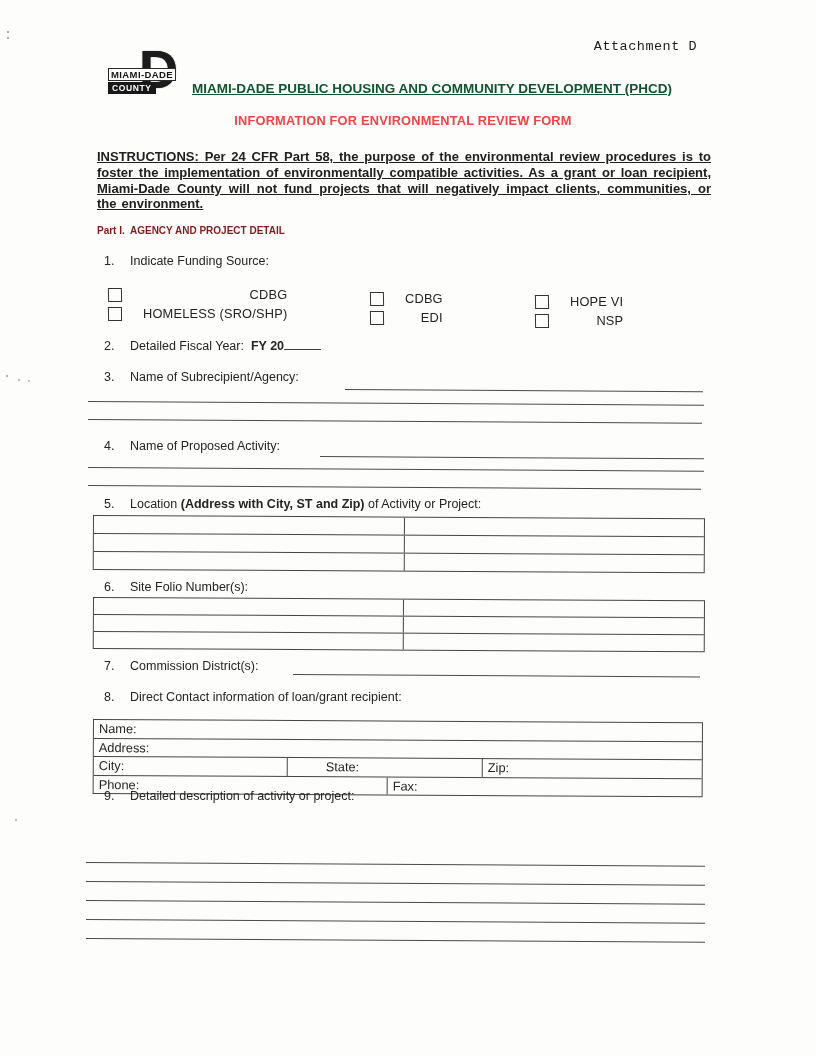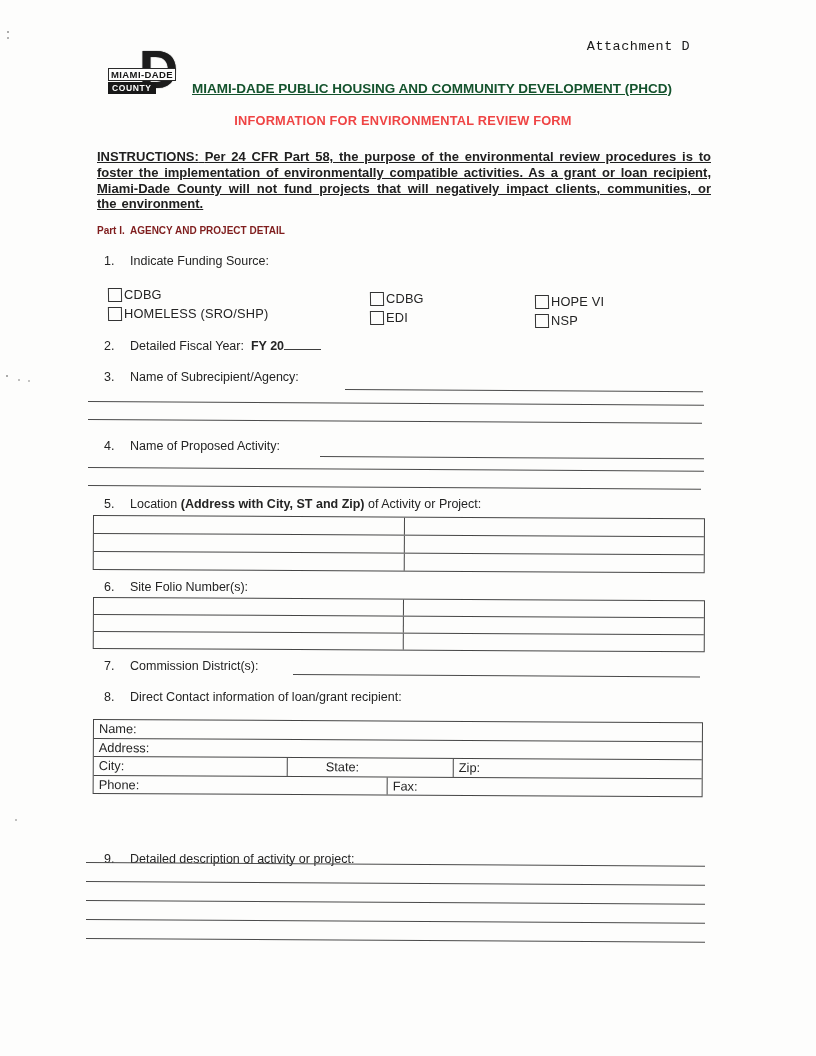--- a/index.html
+++ b/index.html
@@ -5,21 +5,21 @@
   html,body{margin:0;padding:0;background:#e9e9e9;}
   .page{
     position:relative; width:816px; height:1056px; margin:0 auto;
     background:#fdfdfc; color:#242424; overflow:hidden;
     font-family:"Liberation Sans", sans-serif; font-size:12.5px;
   }
   .abs{position:absolute;}
 
   
   .attachment{
-    top:39px; right:126px;
+    top:39px; right:119px;
     font-family:"Liberation Mono","DejaVu Sans Mono",monospace;
     font-size:13.5px; color:#1c1c1c; letter-spacing:.5px;
   }
   .logo{top:55px; left:103px; width:95px; height:47px;}
   .logo-d{
     position:absolute; left:36px; top:-13px;
     font-size:54px; font-weight:900; color:#1c1c1c; line-height:1;
     font-family:"Liberation Sans",sans-serif;
     text-shadow:0 0 1px #1c1c1c;
   }
@@ -51,21 +51,21 @@
     font-size:10px; font-weight:bold; color:#7f1d1d; white-space:pre;
   }
 
   
   .item{position:absolute; left:104px; white-space:pre; color:#242424;}
   .item .num{display:inline-block; width:26px;}
   .b{font-weight:bold;}
 
   
   .fund-col{position:absolute;}
-  .check-row{display:flex; align-items:center; gap:2px; height:13px; margin-bottom:6px; cursor:default;}
+  .check-row{display:flex; align-items:center; gap:21px; height:13px; margin-bottom:6px; cursor:default;justify-content:space-between;}
   .cb{
     display:inline-block; width:12px; height:12px; flex:0 0 12px;
     border:1.6px solid #333; background:#fdfdfc; transform:rotate(-1deg);
   }
   .cb-label{font-size:12.8px; letter-spacing:.2px;}
 
   
   .hline{
     position:absolute; height:0; border-top:1.4px solid #4a4a4a;
     transform:rotate(0.35deg); transform-origin:0 0;
@@ -198,30 +198,30 @@
 
   <div class="tbl" style="left:93px; top:719px; width:608px;">
     <div class="trow">
       <div class="tcell h19"><span>Name:</span></div>
     </div>
     <div class="trow">
       <div class="tcell h19"><span>Address:</span></div>
     </div>
     <div class="trow">
       <div class="tcell h19" style="width:194px;"><span>City:</span></div>
-      <div class="tcell h19" style="width:166px;padding-left:38px;"><span>State:</span></div>
+      <div class="tcell h19" style="width:195px;padding-left:38px;"><span>State:</span></div>
       <div class="tcell h19"><span>Zip:</span></div>
     </div>
     <div class="trow">
       <div class="tcell h19" style="width:294px;"><span>Phone:</span></div>
       <div class="tcell h19"><span>Fax:</span></div>
     </div>
   </div>
 
-  <div class="item" style="top:852px;"><span class="num">9.</span><span>Detailed description of activity or project:</span></div>
+  <div class="item" style="top:789px;"><span class="num">9.</span><span>Detailed description of activity or project:</span></div>
   <div class="hline" style="left:86px; top:862px; width:619px;"></div>
   <div class="hline" style="left:86px; top:881px; width:619px;"></div>
   <div class="hline" style="left:86px; top:900px; width:619px;"></div>
   <div class="hline" style="left:86px; top:919px; width:619px;"></div>
   <div class="hline" style="left:86px; top:938px; width:619px;"></div>
 
   <div class="art" style="left:7px; top:31px; box-shadow:0 6px 0 #9a9a9a;"></div>
   <div class="art" style="left:6px; top:375px; box-shadow:12px 4px 0 #aaaaaa, 22px 5px 0 #b0b0b0;"></div>
   <div class="art" style="left:15px; top:819px; background:#ababab;"></div>
 

